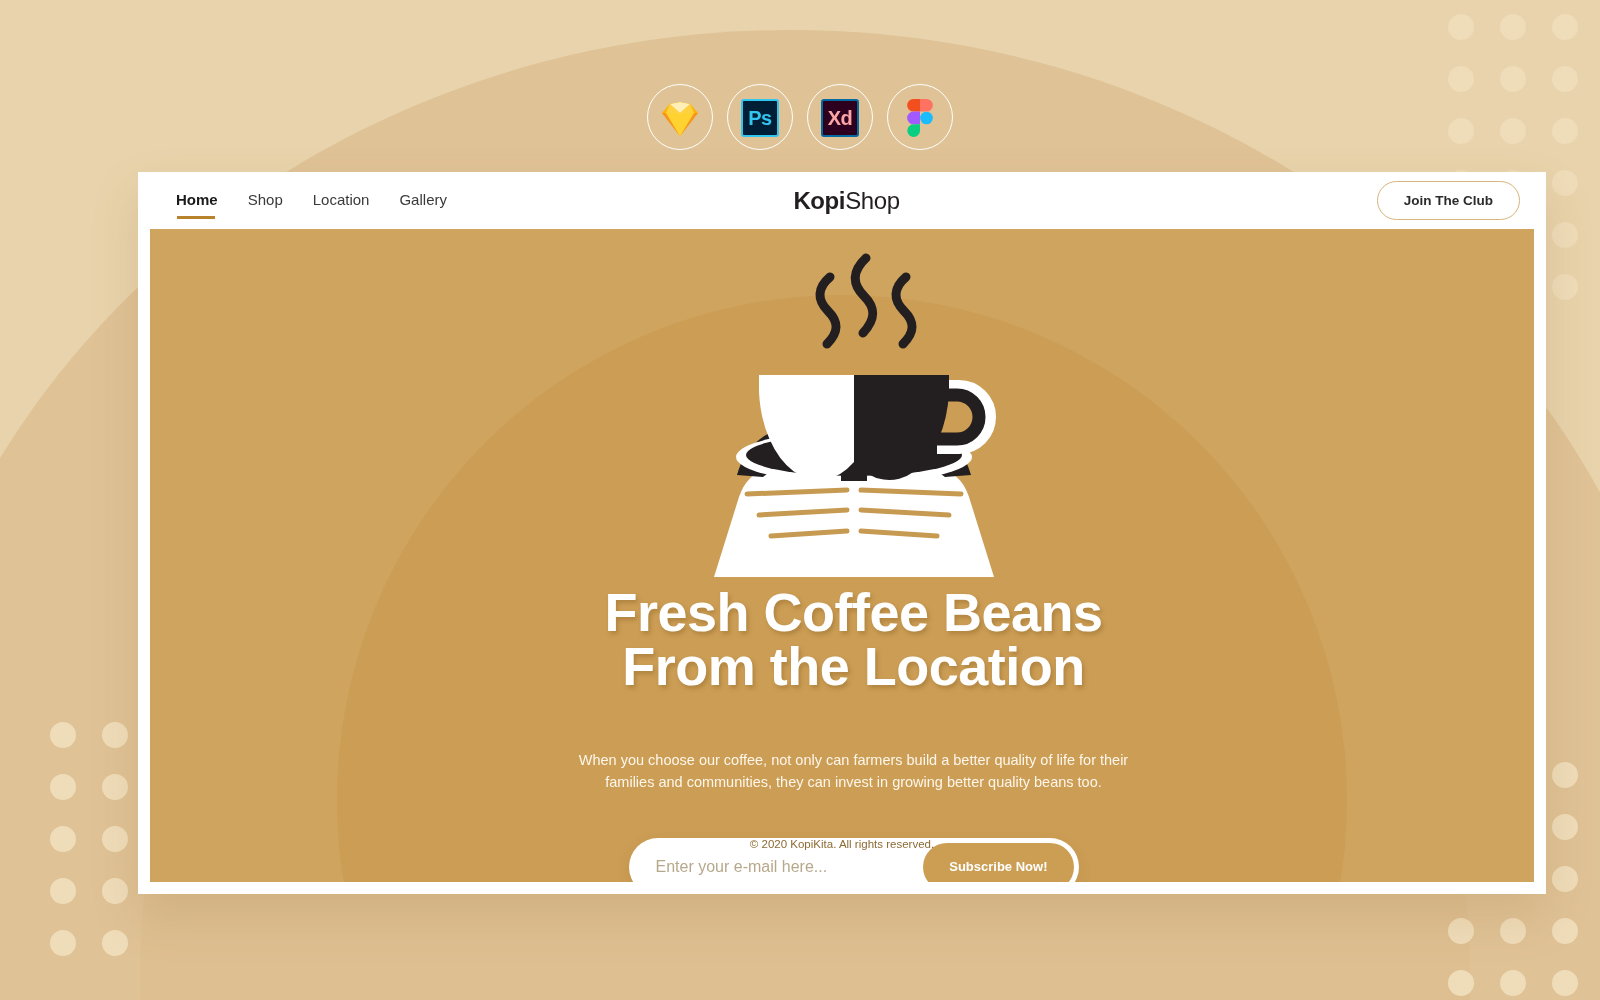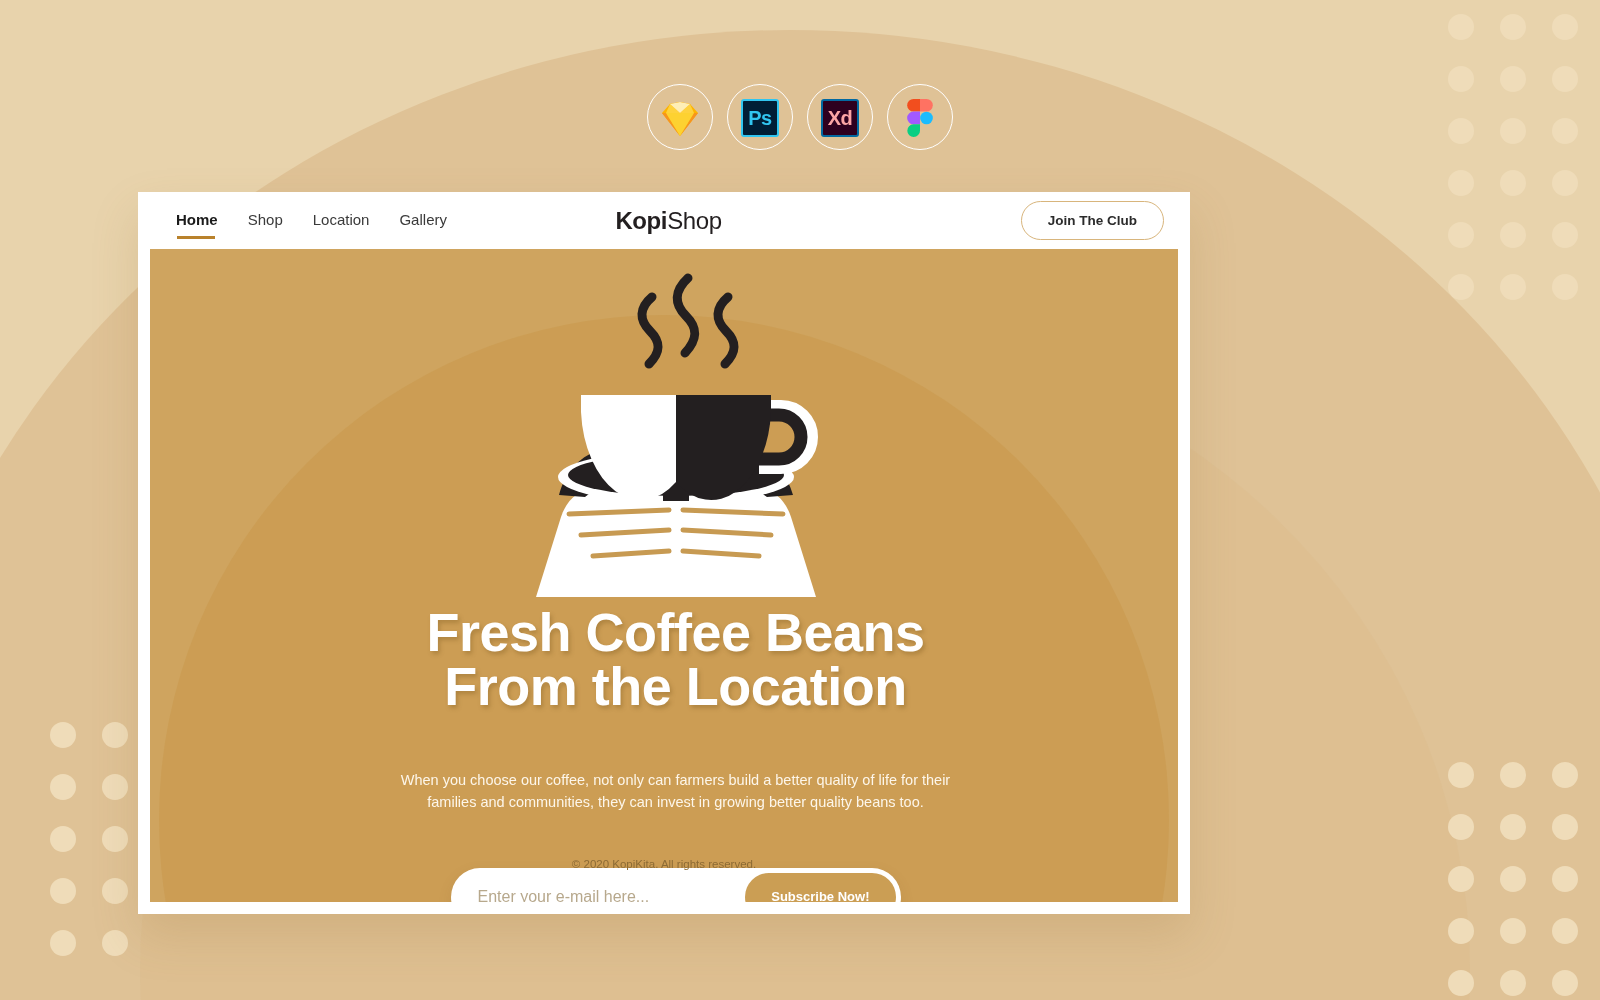--- a/index.html
+++ b/index.html
@@ -114,22 +114,22 @@
     letter-spacing: -.5px;
     box-sizing: border-box;
   }
   .ps-tile { background: #001e36; border: 2px solid #31c5f0; color: #31c5f0; }
   .xd-tile { background: #2e001f; border: 2px solid #0369a1; color: #fca5a5; }
 
   
   .card {
     position: absolute;
     left: 138px;
-    top: 192px;
-    width: 1052px;
+    top: 172px;
+    width: 1408px;
     height: 722px;
     background: #ffffff;
     box-shadow: 0 22px 44px rgba(148, 112, 50, .18);
     z-index: 5;
   }
 
   
   .topbar {
     height: 57px;
     position: relative;
@@ -241,21 +241,21 @@
     margin-top: 20px;
     text-align: center;
     color: #fdf6ea;
     font-size: 14.5px;
     line-height: 1.52;
     max-width: 576px;
   }
 
   
   .subscribe {
-    margin-top: 40px;
+    margin-top: 30px;
     width: 450px;
     height: 58px;
     background: #ffffff;
     border-radius: 32px;
     display: flex;
     align-items: center;
     padding: 5px;
     box-sizing: border-box;
     box-shadow: 0 5px 14px rgba(130, 95, 40, .14);
   }

